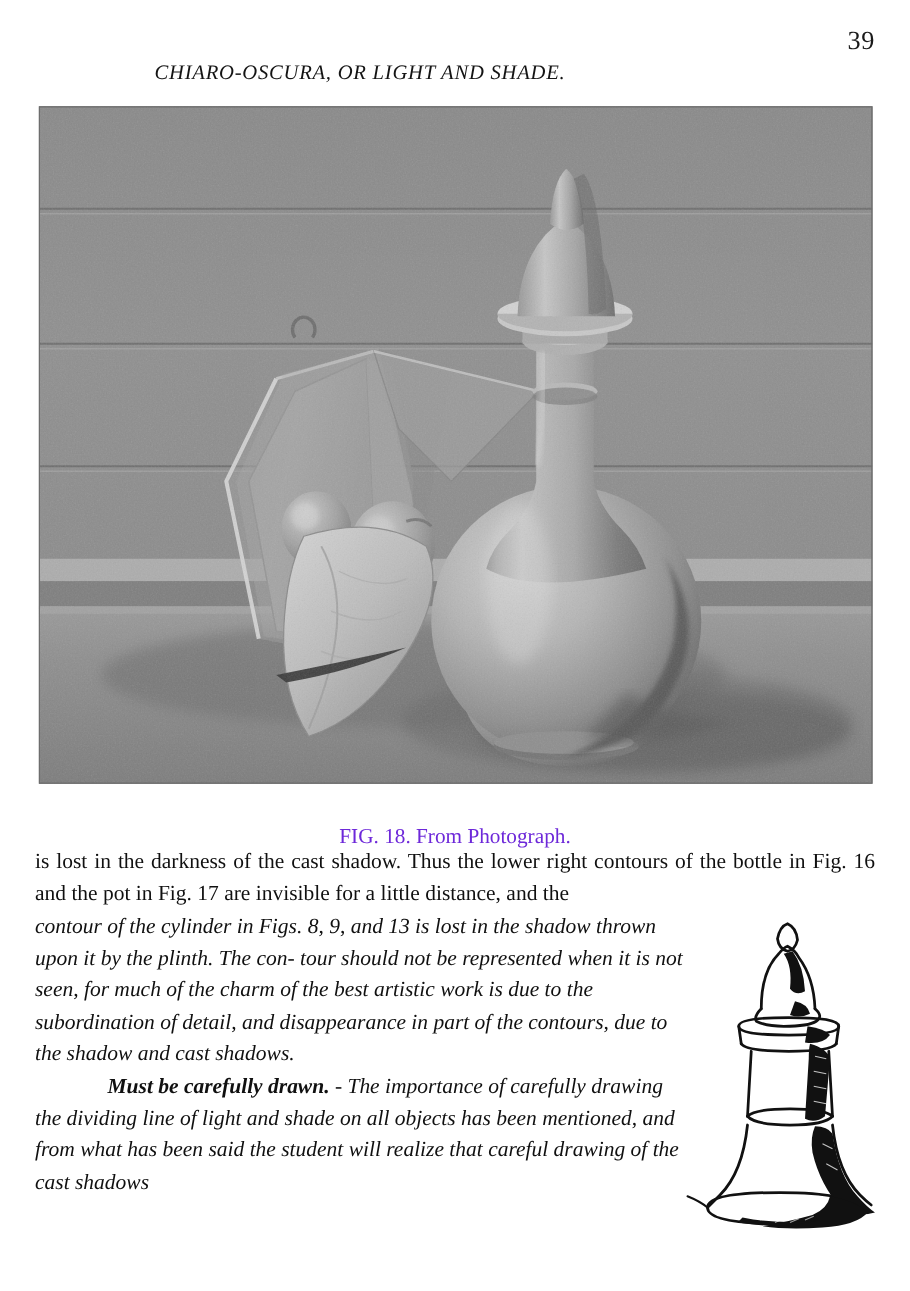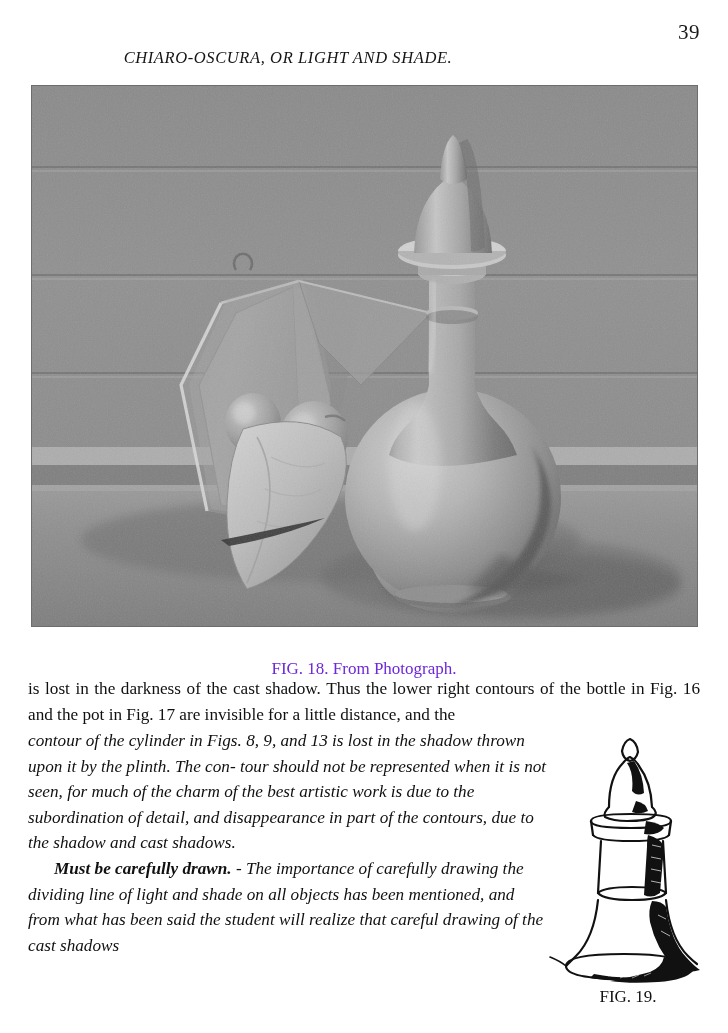--- a/index.html
+++ b/index.html
@@ -84,21 +84,21 @@
     position: absolute;
     left: 28px;
     top: 728px;
     width: 520px;
     font-size: 17.2px;
     line-height: 25.6px;
     color: #101010;
   }
   #narrow-column p { margin: 0; font-style: italic; }
   .indent { text-indent: 26px; }
-  .bold-lead { font-weight: bold; }
+  .bold-lead { font-weight: bold; margin-left: 32px; }
 
   
   #figure-19 {
     position: absolute;
     left: 548px;
     top: 735px;
     width: 160px;
     height: 298px;
   }
   #drawing-svg { display:block; width:160px; height:252px; }
@@ -364,14 +364,13 @@
       <path d="M 113 196 l 9 5"></path>
     </g>
     <g stroke="#ffffff" stroke-width="0.9" opacity="0.6" fill="none">
       <path d="M 60 241 l 7 -3"></path>
       <path d="M 72 243 l 7 -3"></path>
       <path d="M 84 243 l 7 -3"></path>
       <path d="M 96 241 l 7 -3"></path>
     </g>
   </svg>
 
-  <div id="figure-19-caption">FIG. 19.</div>
 </div>
 
 </body></html>

